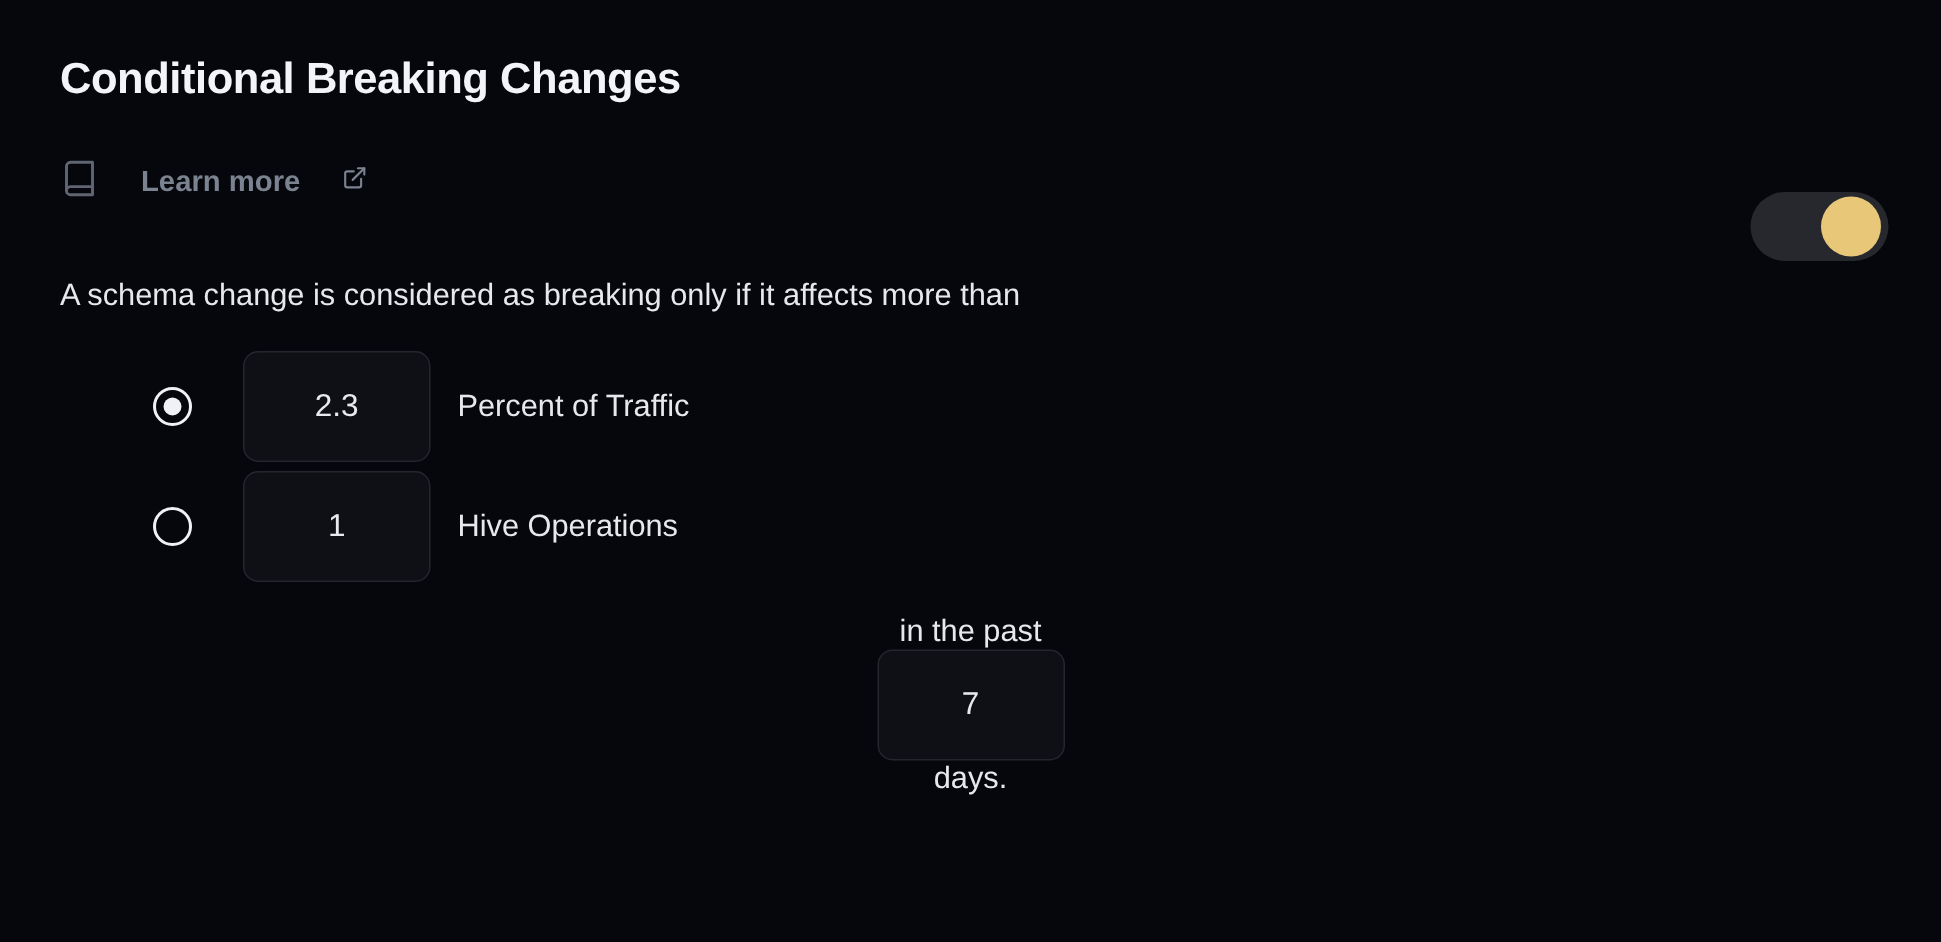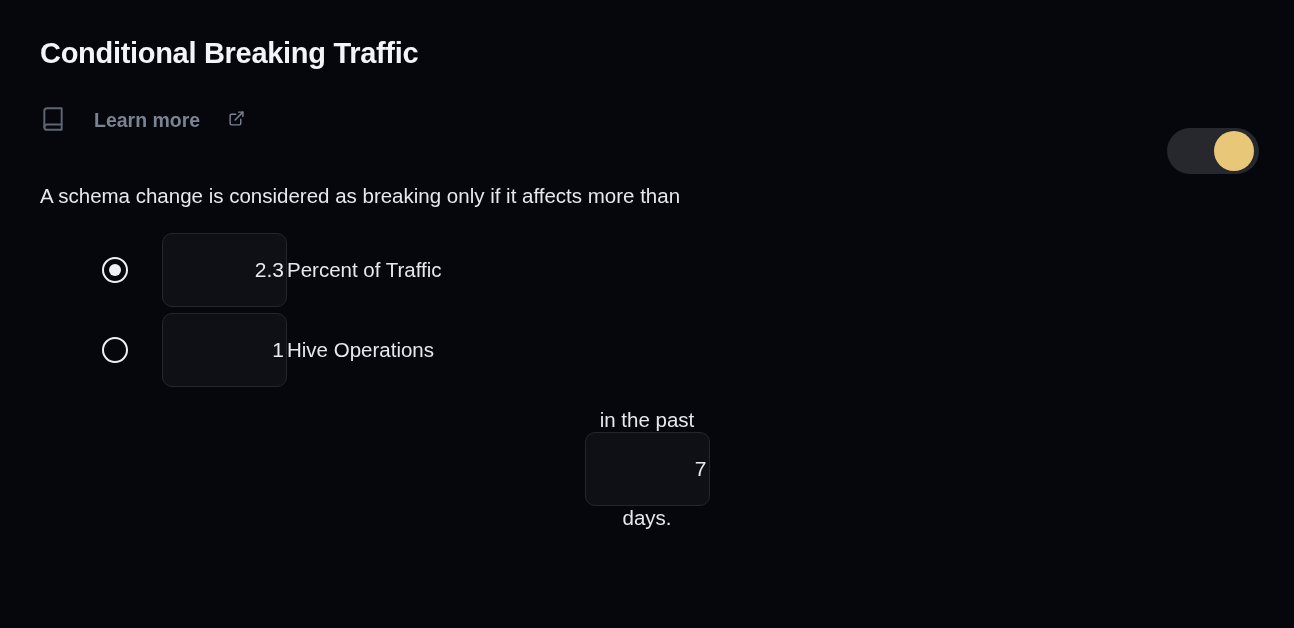--- a/index.html
+++ b/index.html
@@ -119,45 +119,46 @@
   }
   .num-input {
     width: 125px;
     height: 74px;
     background: #0e1016;
     border: 1px solid #24262d;
     border-radius: 10px;
     color: #e8eaee;
     font-family: "Liberation Sans", sans-serif;
     font-size: 21px;
-    text-align: right;
+    text-align: center;
     outline: none;
   }
   .opt-label {
     font-size: 20.5px;
     color: #e6e8ec;
+    margin-left: 18px;
   }
   .past-row {
     display: flex;
     align-items: center;
     margin-top: 18px;
     flex-direction: column;
   }
   .past-text, .days-text {
     font-size: 20.5px;
     color: #e6e8ec;
   }
   .past-row .num-input { margin: 0 22px; }
 </style>
 </head>
 <body>
 
 <div class="panel">
 
-  <h1 class="title">Conditional Breaking Traffic</h1>
+  <h1 class="title">Conditional Breaking Changes</h1>
 
 
   <div class="toggle-wrap">
     <button class="toggle">
       <span class="knob"></span>
     </button>
   </div>
 
   <div class="learn-row">
     <span class="book-icon">

